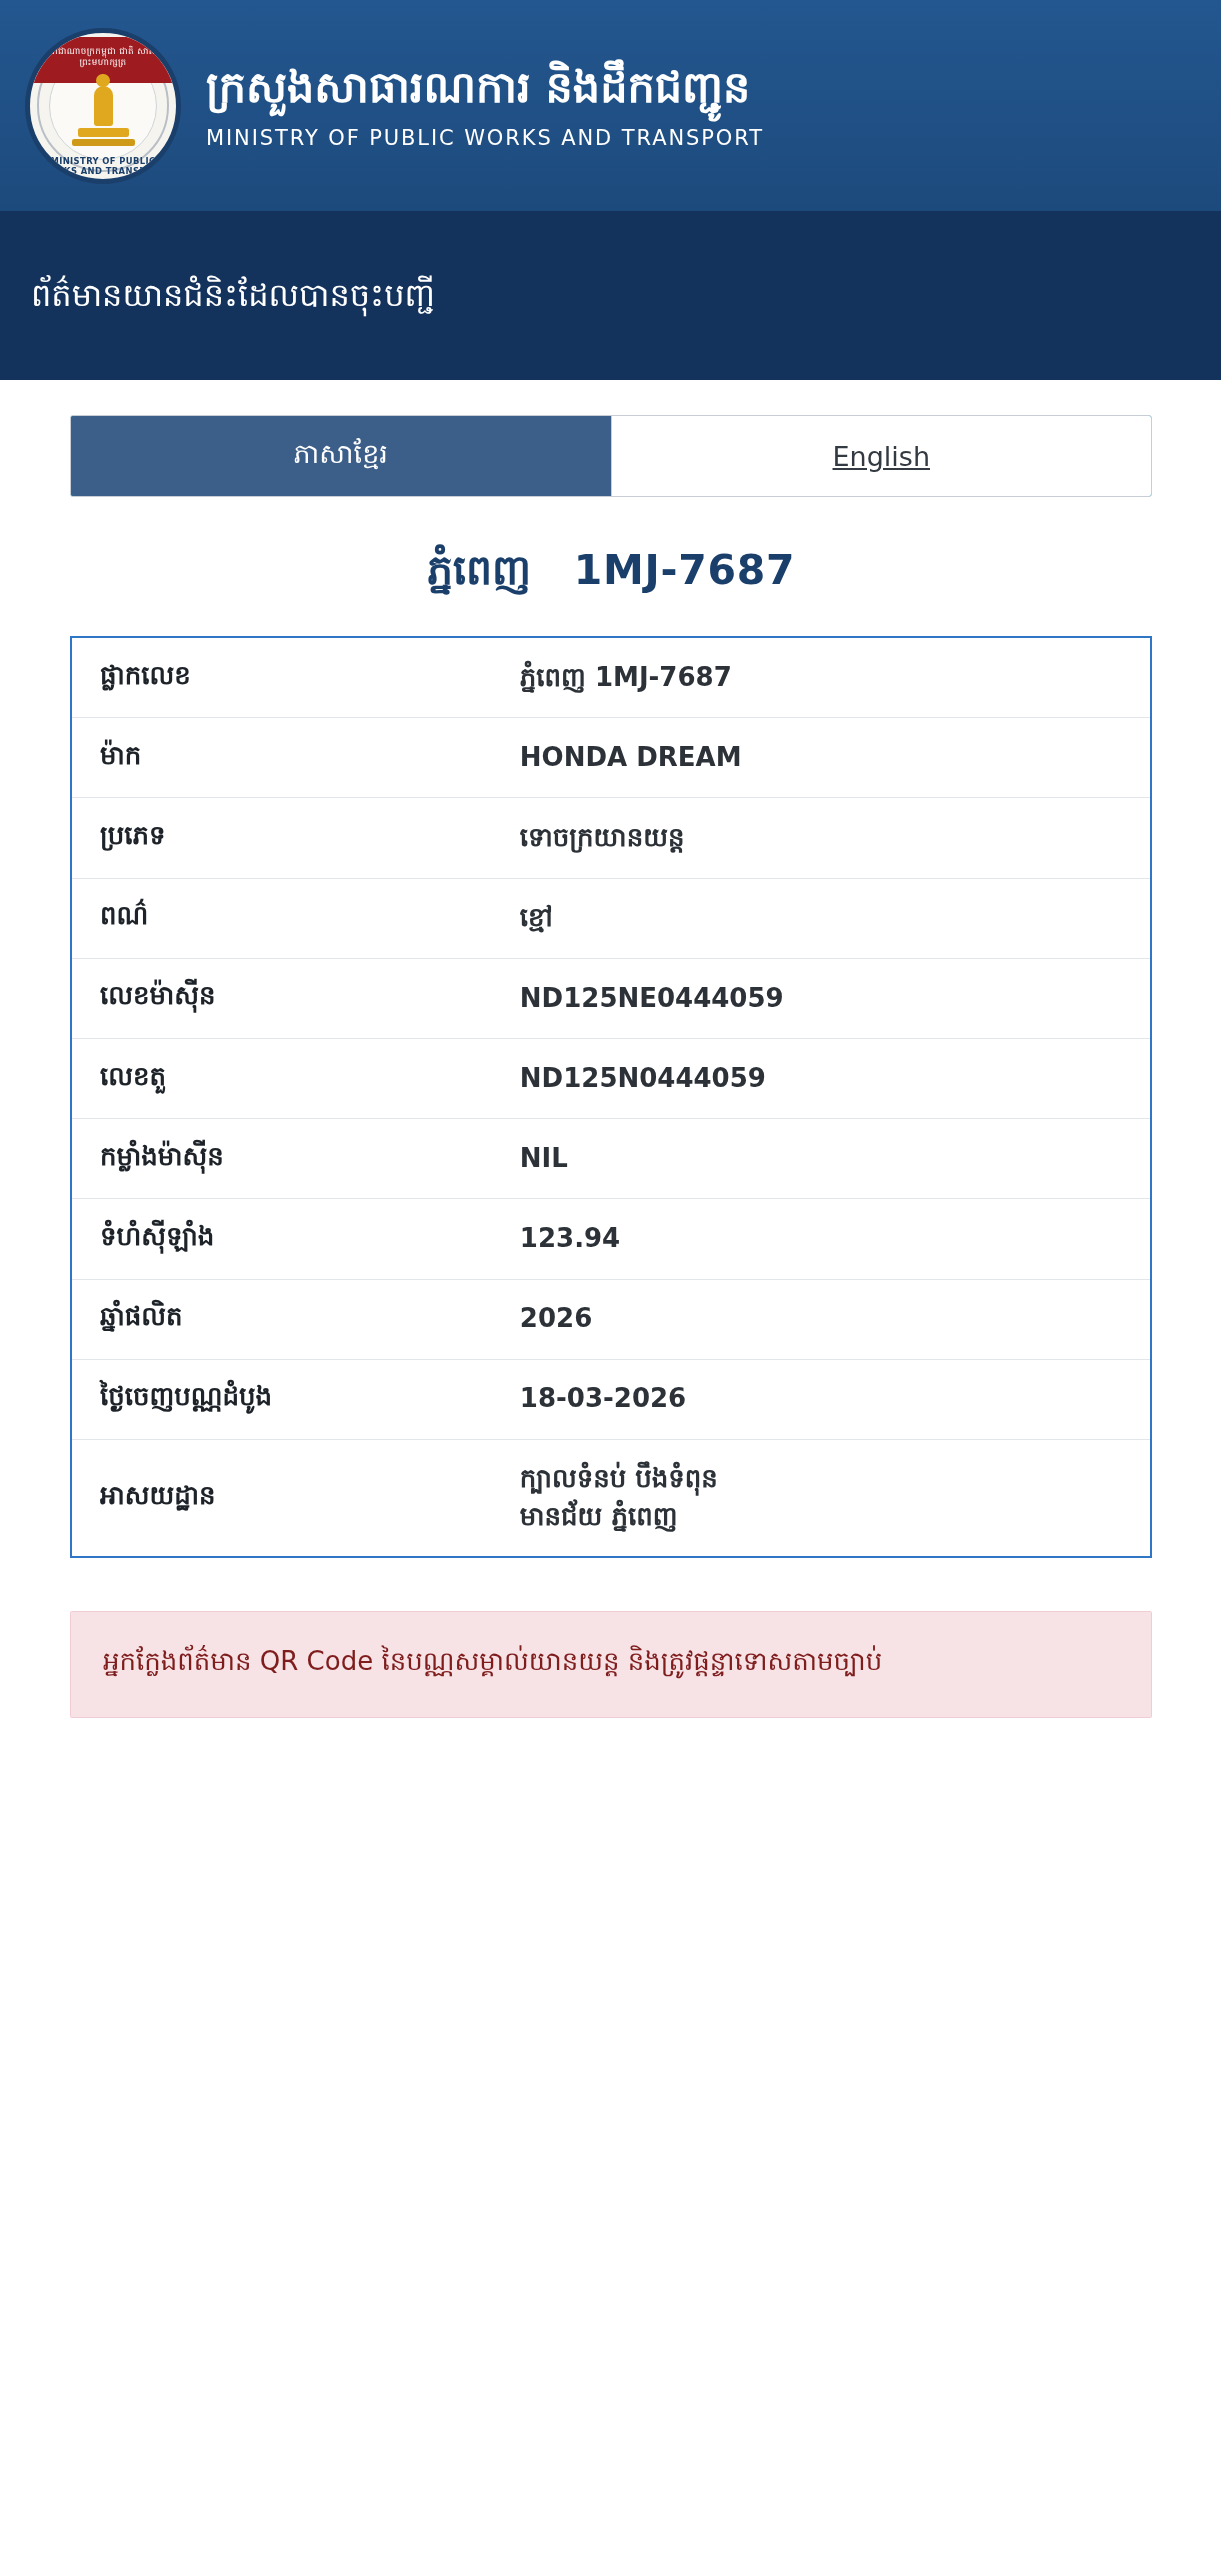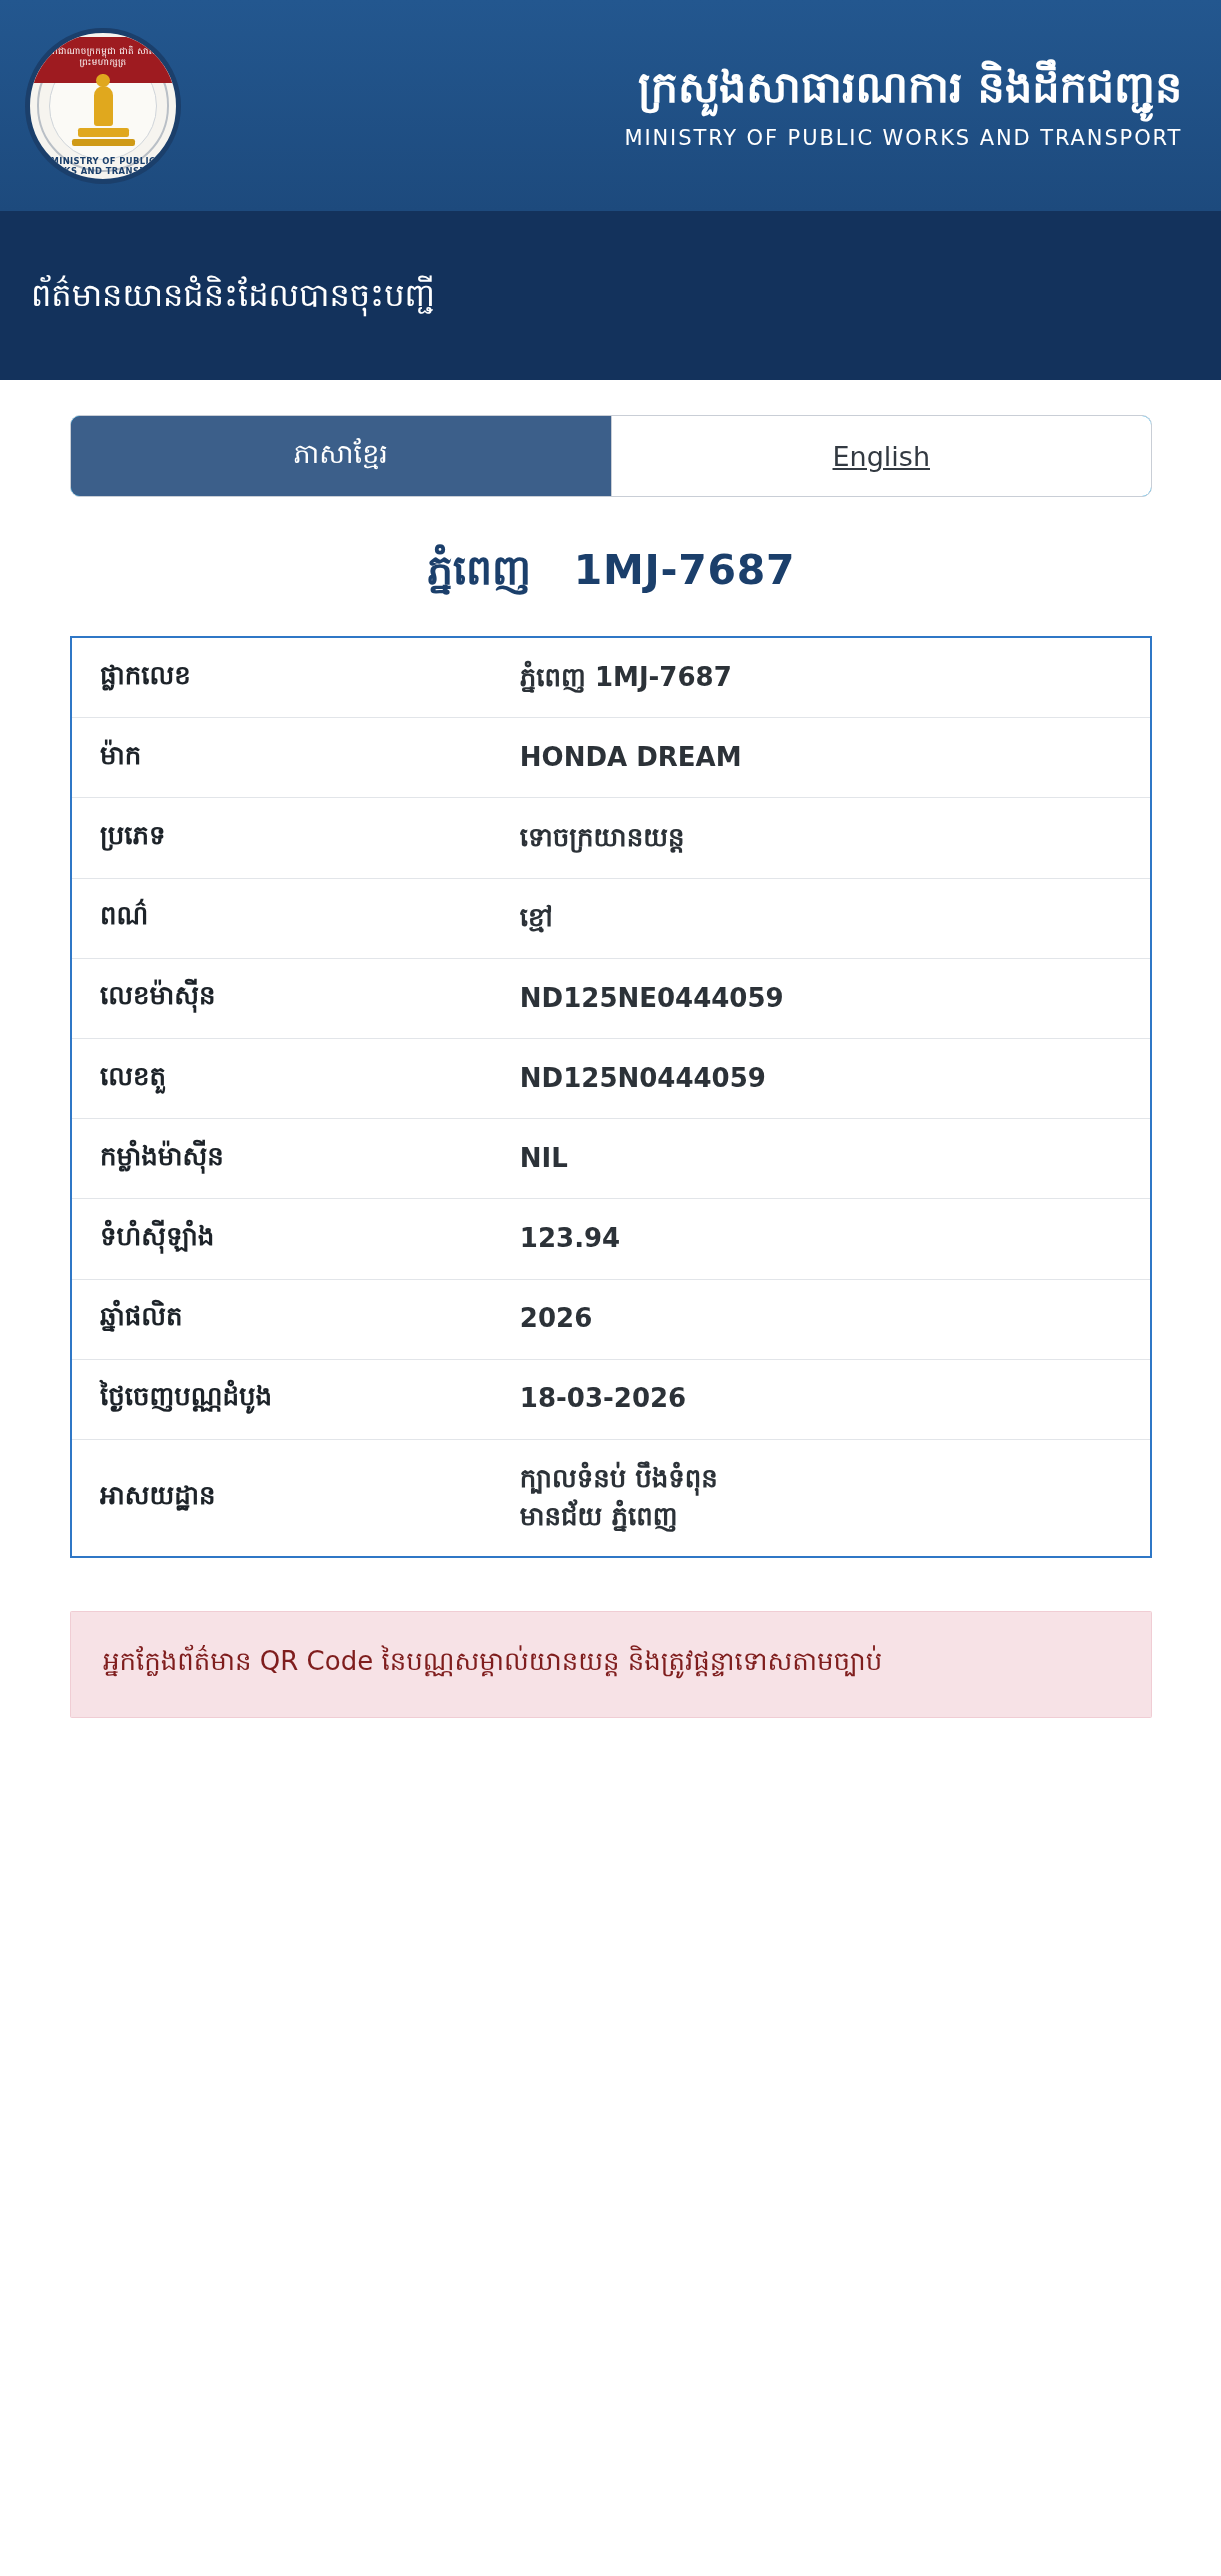--- a/index.html
+++ b/index.html
@@ -98,21 +98,21 @@
     background: #e0a81e;
     border-radius: 2.2px;
     margin-top: 2.9px;
   }
   .logo .emblem .base2 {
     width: 63px; height: 6.6px;
     background: #cf9a17;
     border-radius: 2.2px;
     margin-top: 2.2px;
   }
-  .title-wrap { flex: 1; text-align: right; padding-right: 14.7px; }
+  .title-wrap { flex: 1; text-align: left; padding-right: 14.7px; }
   .title-km {
     color: #ffffff;
     font-size: 43px;
     line-height: 1.25;
     font-weight: bold;
     letter-spacing: 0px;
   }
   .title-en {
     color: #ffffff;
     font-size: 21px;
@@ -133,21 +133,21 @@
     color: #ffffff;
     font-size: 32px;
     line-height: 1.3;
   }
 
   
   .tabs {
     margin: 35px 70px 0 70px;
     display: flex;
     border: 0.7px solid #c9ced6;
-    border-radius: 10px;
+    border-radius: 3px;
     overflow: hidden;
     height: 82px;
     background: #0ea5e9;
   }
   .tab {
     flex: 1;
     display: flex;
     align-items: center;
     justify-content: center;
     font-size: 27px;

